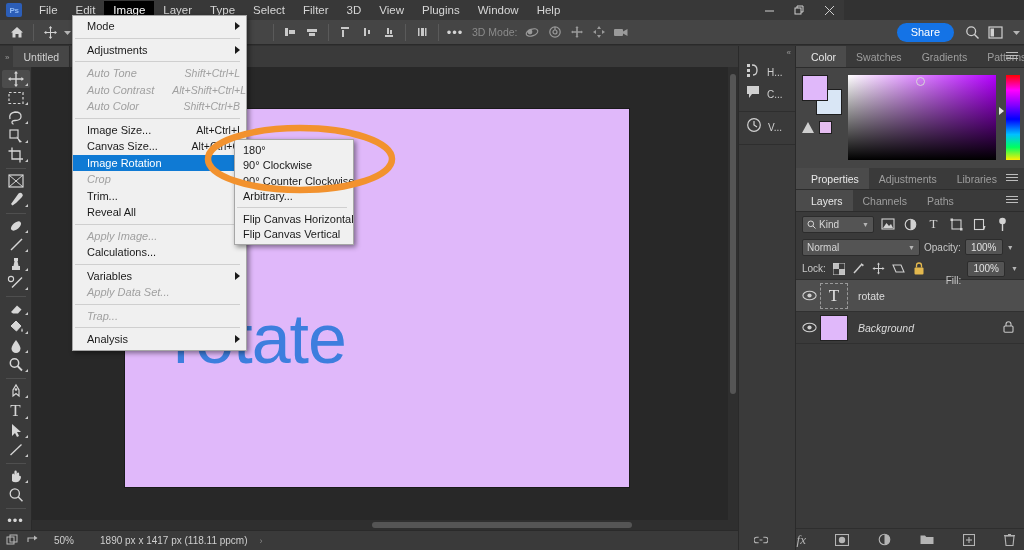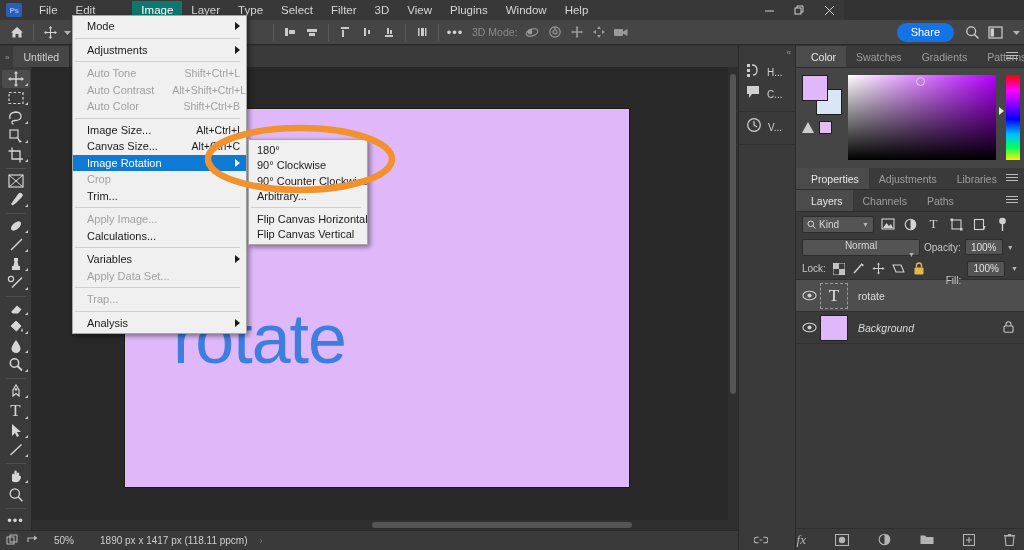--- a/index.html
+++ b/index.html
@@ -19,21 +19,21 @@
   }
   .ps-logo {
     width: 16px; height: 14px; margin: 0 8px 0 6px; background: #2c5eb8;
     border-radius: 2px; color: #8fb9f5; font-size: 8px; font-weight: bold;
     display: flex; align-items: center; justify-content: center; letter-spacing: -.5px;
   }
   .menu-item {
     font-size: 11.5px; color: #d6d6d6; padding: 3px 9px 4px; cursor: default;
     white-space: nowrap;
   }
-  .menu-item.active { background: #0f766e; color: #fff; margin-left: 28px; }
+  .menu-item.active { background: #000000; color: #fff; }
   .win-ctrls { margin-left: auto; display: flex; height: 20px; }
   .win-btn {
     width: 30px; height: 20px; display: flex; align-items: center; justify-content: center;
     color: #cfcfcf; font-size: 11px;
   }
   .win-btn svg { display: block; }
 
   
   .optionsbar {
     position: absolute; left: 0; top: 20px; width: 1024px; height: 25px;
@@ -175,21 +175,21 @@
   .lp-filter { height: 24px; background: #3a3a3a; display: flex; align-items: center; padding: 0 6px; gap: 4px; }
   .kind-box {
     width: 72px; height: 17px; background: #545454; border: 1px solid #2c2c2c; border-radius: 2px;
     display: flex; align-items: center; padding: 0 4px; font-size: 10px; color: #d6d6d6; gap: 3px;
   }
   .kind-box .car { margin-left: auto; font-size: 7px; color: #b5b5b5; }
   .filter-ico { width: 19px; height: 18px; display: flex; align-items: center; justify-content: center; color: #d2d2d2; }
   .lp-blend { height: 22px; display: flex; align-items: center; padding: 0 6px; gap: 4px; }
   .blend-sel {
     width: 118px; height: 17px; background: #545454; border: 1px solid #2c2c2c; border-radius: 2px;
-    display: flex; align-items: center; padding: 0 4px; font-size: 10px; color: #d6d6d6; flex-direction: column;
+    display: flex; align-items: center; padding: 0 4px; font-size: 10px; color: #d6d6d6;
   }
   .blend-sel .car { margin-left: auto; font-size: 7px; color: #b5b5b5; }
   .minilabel { font-size: 10px; color: #c8c8c8; }
   .numbox {
     width: 38px; height: 16px; background: #545454; border: 1px solid #2c2c2c; border-radius: 2px;
     font-size: 10px; color: #e0e0e0; display: flex; align-items: center; justify-content: center;
   }
   .car2 { font-size: 7px; color: #b5b5b5; }
   .lp-lock { height: 22px; display: flex; align-items: center; padding: 0 6px; gap: 6px; border-bottom: 1px solid #2e2e2e; }
   .lock-ico { width: 14px; height: 15px; display: flex; align-items: center; justify-content: center; color: #cfcfcf; }
@@ -216,33 +216,33 @@
   
   .dropdown {
     position: absolute; left: 72px; top: 15px; width: 175px; background: #f0f0f0;
     border: 1px solid #a6a6a6; box-shadow: 2px 2px 5px rgba(0,0,0,.45); padding: 2px 0;
     z-index: 40;
   }
   .dd-item {
     height: 16.5px; display: flex; align-items: center; padding: 0 6px 0 14px;
     font-size: 11px; color: #1a1a1a; position: relative; white-space: nowrap;
   }
-  .dd-item.dis { color: #a0a0a0; }
+  .dd-item.dis { color: #a0a0a0; font-style: italic; }
   .dd-item.hl { background: #0f7ad4; color: #fff; }
   .dd-item .sc { margin-left: auto; font-size: 10.5px; padding-left: 18px; }
   .dd-item.dis .sc { color: #a0a0a0; }
   .dd-item .arr {
     margin-left: auto; width: 0; height: 0;
     border-top: 4px solid transparent; border-bottom: 4px solid transparent; border-left: 5px solid #1a1a1a;
   }
   .dd-item.hl .arr { border-left-color: #fff; }
   .dd-sep { height: 1px; background: #cfcfcf; margin: 3px 6px 3px 2px; }
 
   .submenu {
-    position: absolute; left: 248px; top: 139px; width: 120px; background: #f0f0f0;
+    position: absolute; left: 234px; top: 139px; width: 120px; background: #f0f0f0;
     border: 1px solid #a6a6a6; box-shadow: 2px 2px 5px rgba(0,0,0,.45); padding: 2px 0; z-index: 45;
   }
   .sub-item { height: 15.5px; display: flex; align-items: center; padding: 0 8px; font-size: 11px; color: #1a1a1a; white-space: nowrap; }
 
   
   .annot { position: absolute; left: 200px; top: 122px; z-index: 60; pointer-events: none; }
 </style>
 </head>
 <body>
 
@@ -854,20 +854,23 @@
       <div class="dd-item hl">
         <span>Image Rotation</span>
         <span class="arr"></span>
       </div>
       <div class="dd-item dis">
         <span>Crop</span>
       </div>
       <div class="dd-item">
         <span>Trim...</span>
       </div>
+      <div class="dd-item">
+        <span>Reveal All</span>
+      </div>
       <div class="dd-sep"></div>
       <div class="dd-item dis">
         <span>Apply Image...</span>
       </div>
       <div class="dd-item">
         <span>Calculations...</span>
       </div>
       <div class="dd-sep"></div>
       <div class="dd-item">
         <span>Variables</span>

